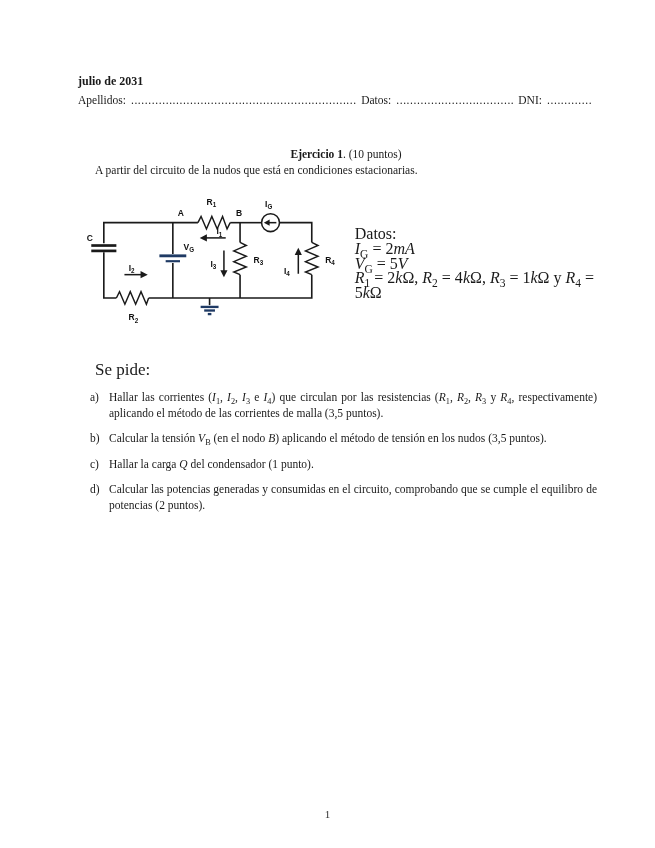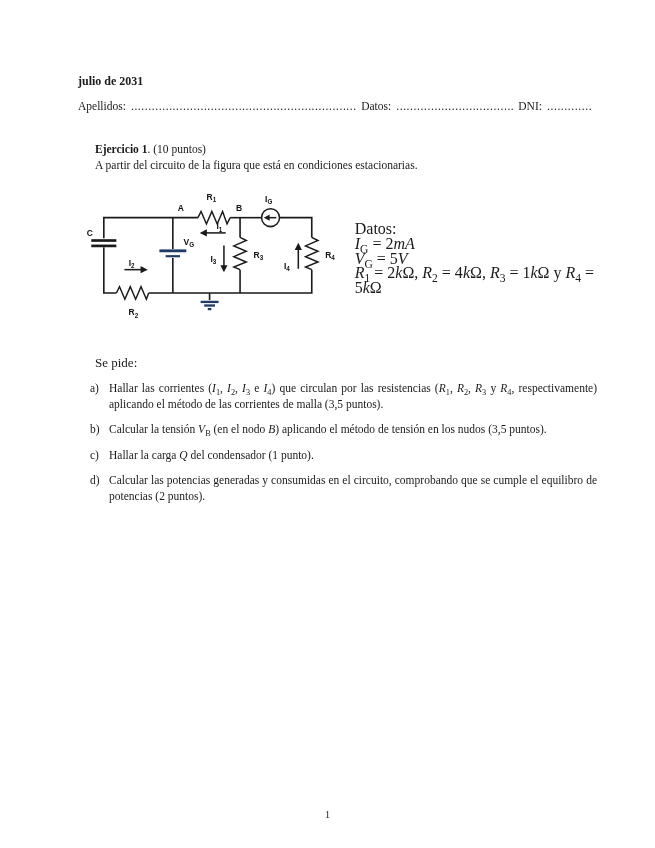--- a/index.html
+++ b/index.html
@@ -6,36 +6,36 @@
   body {
     width:655px; height:848px; background:#ffffff; position:relative;
     font-family:"Liberation Serif", serif; color:#1a1a1a;
     -webkit-font-smoothing:antialiased;
   }
   .content { padding:74px 58px 0 78px; }
 
   .hdr { display:flex; justify-content:space-between; align-items:baseline;
          font-weight:bold; font-size:12px; }
 
-  .idline { display:flex; align-items:baseline; margin-top:11px; font-size:11.5px;justify-content:space-between; }
+  .idline { display:flex; align-items:baseline; margin-top:5px; font-size:11.5px;justify-content:space-between; }
   .idline .lab { flex:none; }
   .idline .dots { overflow:hidden; white-space:nowrap; letter-spacing:0.6px;
                   margin:0 5px; min-width:0; }
   .dots-a { flex:5 1 0; }
   .dots-n { flex:2.6 1 0; }
   .dots-d { flex:1 1 0; margin-right:0; }
 
-  .ex-head { margin:31px 0 0 17px; font-size:11.5px; }
+  .ex-head { margin:42px 0 0 17px; font-size:11.5px;text-align:center; }
   .ex-head .bold { font-weight:bold; }
   .intro   { margin:4px 0 0 17px; font-size:11.5px; }
 
   .figure-row { display:flex; align-items:flex-start; margin:11px 0 0 7px; }
   .datos { margin:40px 0 0 8px; font-size:16px; line-height:14.8px; }
 
-  .sepide { margin:21px 0 0 17px; font-size:13px; }
+  .sepide { margin:21px 0 0 17px; font-size:17px; }
   .items  { margin:3px 0 0 12px; font-size:11.5px; }
   .item   { display:flex; margin-top:10px; line-height:15.6px; }
   .item .lab { flex:none; width:19px; }
   .item .txt { flex:1 1 auto; text-align:justify; }
 
   sub { font-size:0.72em; line-height:0; }
 
   .pageno { position:absolute; bottom:28px; left:0; right:0;
             text-align:center; font-size:11px; color:#333; }
 
@@ -63,21 +63,21 @@
     <span class="dots dots-a">................................................................................</span>
     <span class="lab">Datos:</span>
     <span class="dots dots-n">................................................</span>
     <span class="lab">DNI:</span>
     <span class="dots dots-d">............................</span>
   </div>
 
   <div class="ex-head">
     <span class="bold">Ejercicio 1</span><span>. (10 puntos)</span>
   </div>
-  <div class="intro">A partir del circuito de la figura que está en condiciones estacionarias.</div>
+  <div class="intro">A partir del circuito de la nudos que está en condiciones estacionarias.</div>
 
   <div class="figure-row">
 
     <svg class="circuit" viewBox="0 0 292 152" width="292" height="152" xmlns="http://www.w3.org/2000/svg">
 
       <g>
         <polyline class="wire" points="21,54 21,31 126,31"></polyline>
         <line class="wire" x1="162" y1="31" x2="197" y2="31"></line>
         <polyline class="wire" points="217,31 253,31 253,53"></polyline>
         <polyline class="wire" points="21,64 21,115 35,115"></polyline>

